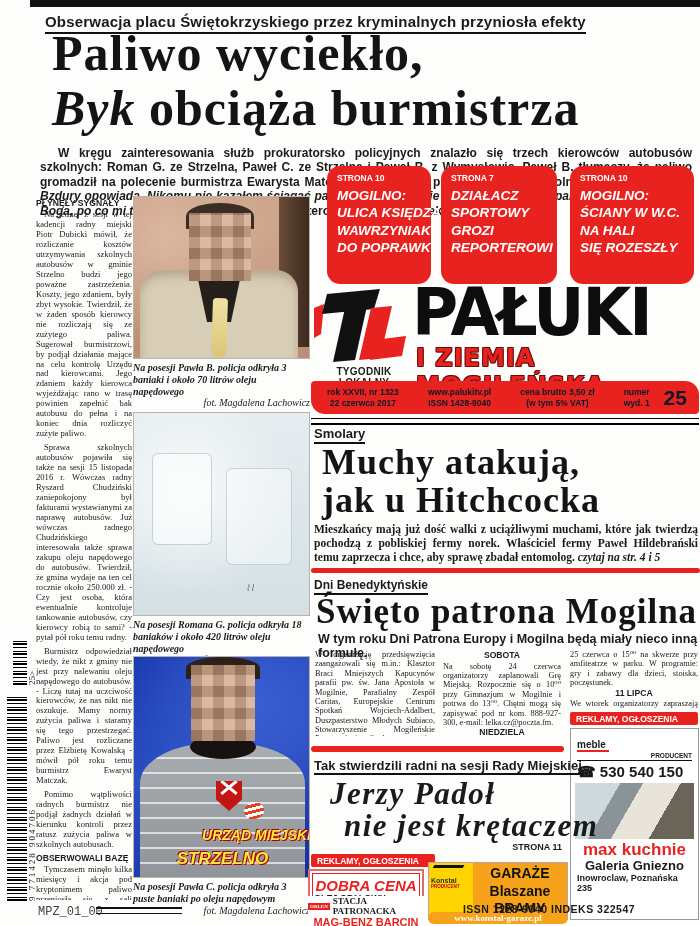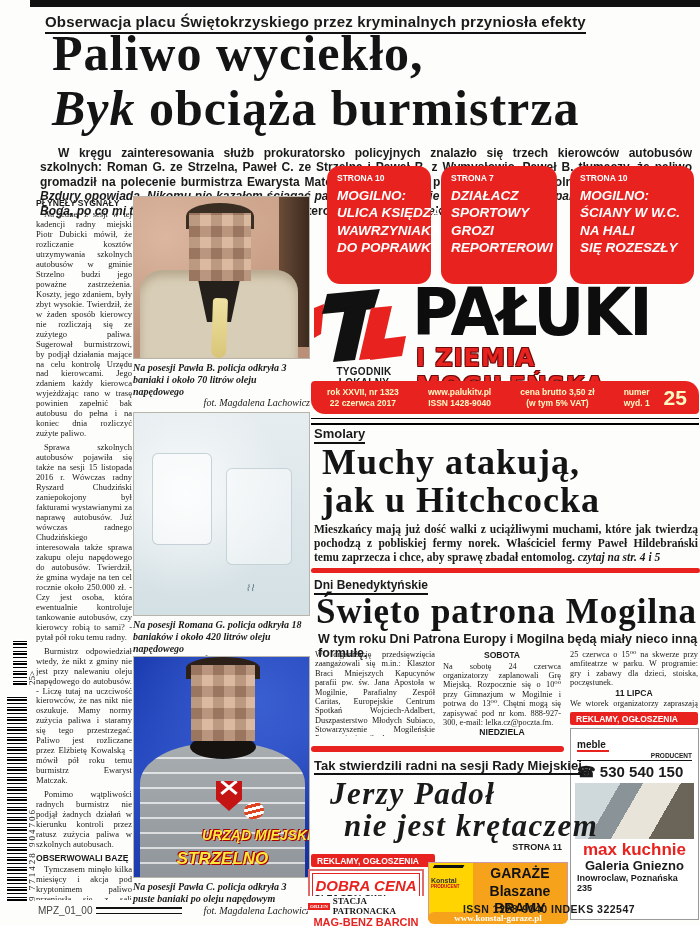--- a/index.html
+++ b/index.html
@@ -3,21 +3,21 @@
 <meta charset="utf-8">
 <style>
   html,body{margin:0;padding:0;background:#8a8a8a;}
   .sheet{position:relative;width:700px;height:926px;background:#fdfdfb;overflow:hidden;
          font-family:"Liberation Serif","DejaVu Serif",serif;color:#1a1a1a;}
   .abs{position:absolute;}
   .sans{font-family:"Liberation Sans","DejaVu Sans",sans-serif;}
   .b{font-weight:bold;}
   .i{font-style:italic;}
   .just{text-align:justify;}
-  .redbg{background:#e8231f;color:#fef9c3;}
+  .redbg{background:#e8231f;color:#0f172a;}
 
   .kicker{font-family:"Liberation Sans",sans-serif;font-weight:bold;font-size:15px;
           border-bottom:2.5px solid #111;padding-bottom:2px;letter-spacing:.2px;}
   .mainhead{font-weight:bold;font-size:50px;line-height:1;letter-spacing:1px;color:#141414;}
   .lead{font-size:12px;font-weight:bold;line-height:1.2;}
   .leftcol{font-size:8.6px;line-height:1.16;overflow:hidden;}
   .leftcol p{margin:0 0 4px 0;text-indent:8px;}
   .colhead{font-family:"Liberation Sans",sans-serif;font-weight:bold;font-size:8.6px;margin:1px 0;}
 
   .photo{overflow:hidden;border:1px solid #b9b4aa;box-sizing:border-box;}
@@ -55,21 +55,21 @@
   .dobra{border:2px solid #e26a6a;outline:1px solid #e8231f;outline-offset:-5px;background:#fff;
     text-align:center;font-family:"Liberation Sans",sans-serif;padding:7px 4px 0 4px;}
   .konstal{background:#ffd400;border:1px solid #c9a;font-family:"Liberation Sans",sans-serif;}
   .kon-head{background:#f6a21a;color:#111;font-weight:bold;font-size:14px;line-height:1.25;padding:2px 14px;text-align:center;}
   .kon-feat{font-size:7.6px;line-height:1.45;color:#222;}
   .kon-site{background:#f6a21a;color:#fff;font-weight:bold;font-size:9px;text-align:center;padding:1px 0;}
   .kapi{border:1px solid #9a9a9a;background:#fff;font-family:"Liberation Sans",sans-serif;padding:5px 6px;box-sizing:border-box;}
   .kapi-brand{font-size:37px;font-weight:bold;color:#e8231f;letter-spacing:-1px;line-height:.9;
     text-shadow:1.5px 1.5px 0 #111;}
   .barcode{background:repeating-linear-gradient(90deg,#000 0 2px,#fff 2px 3px,#000 3px 4px,#fff 4px 7px,#000 7px 8px,#fff 8px 10px);}
-  .footnote{font-family:Liberation Sans, sans-serif;font-size:10px;color:#444;}
+  .footnote{font-family:Liberation Mono, monospace;font-size:12px;color:#444;}
 </style>
 </head>
 <body>
 
 <div class="sheet">
 
   <div class="abs" style="left:30px;top:0;width:670px;height:7px;background:#111;"></div>
 
   <div class="abs kicker" style="left:45px;top:13px;">Obserwacja placu Świętokrzyskiego przez kryminalnych przyniosła efekty</div>
 

